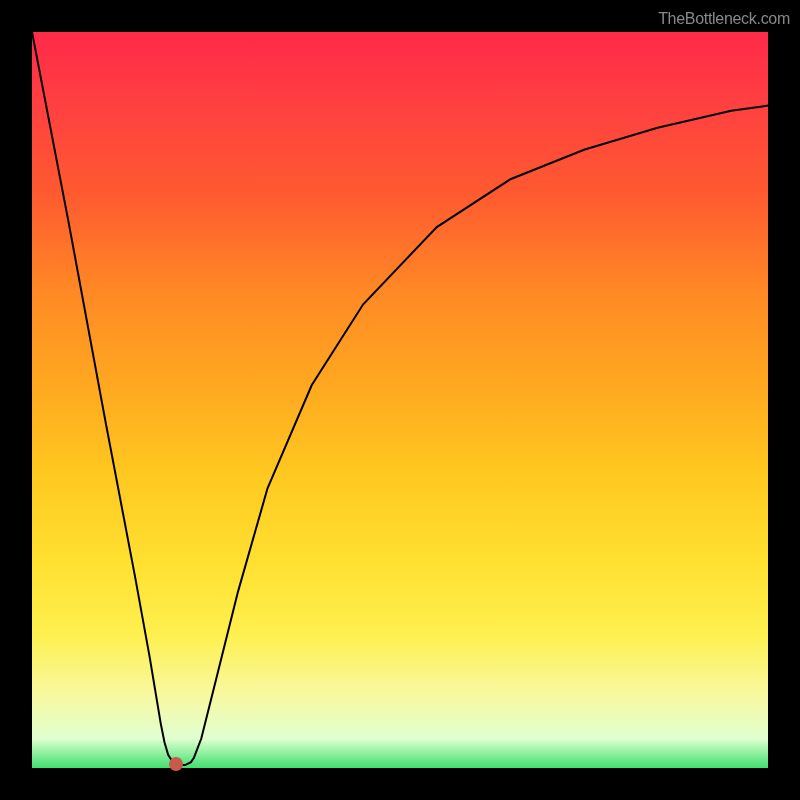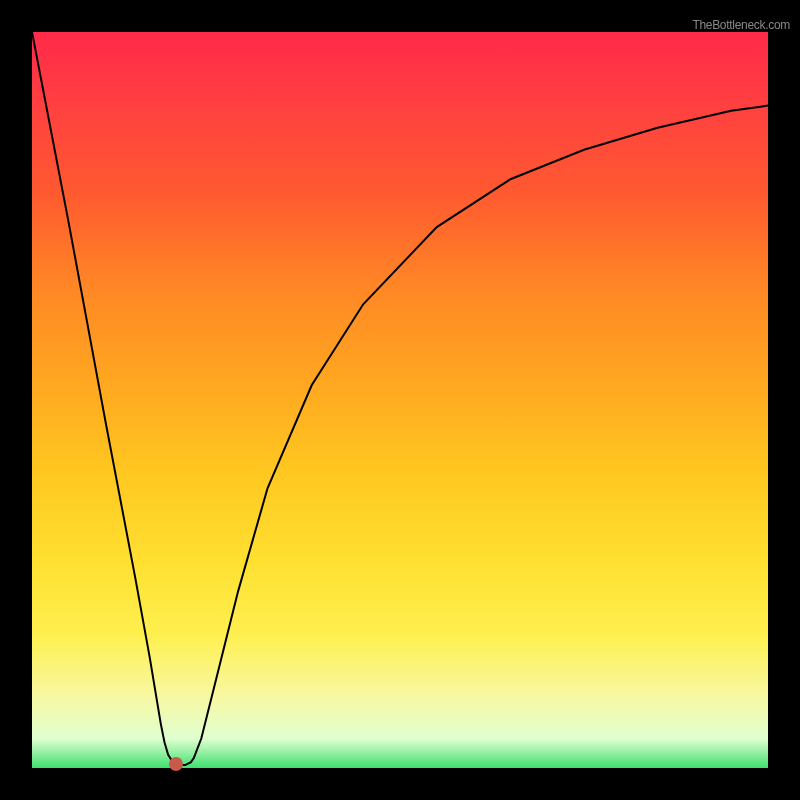--- a/index.html
+++ b/index.html
@@ -49,24 +49,24 @@
 .marker {
   position: absolute;
   width: 14px;
   height: 14px;
   border-radius: 50%;
   background: #c85a4a;
   transform: translate(-50%, -50%);
 }
 .attribution {
   position: absolute;
-  top: 18px;
+  top: 10px;
   right: 10px;
   font-family: Arial, sans-serif;
-  font-size: 12px;
+  font-size: 16px;
   color: #888;
   letter-spacing: -0.3px;
 }
 </style>
 </head>
 <body>
 
 <div class="chart-container">
   <div class="plot-area">
     <svg class="curve-svg" viewBox="0 0 736 736" preserveAspectRatio="none">

